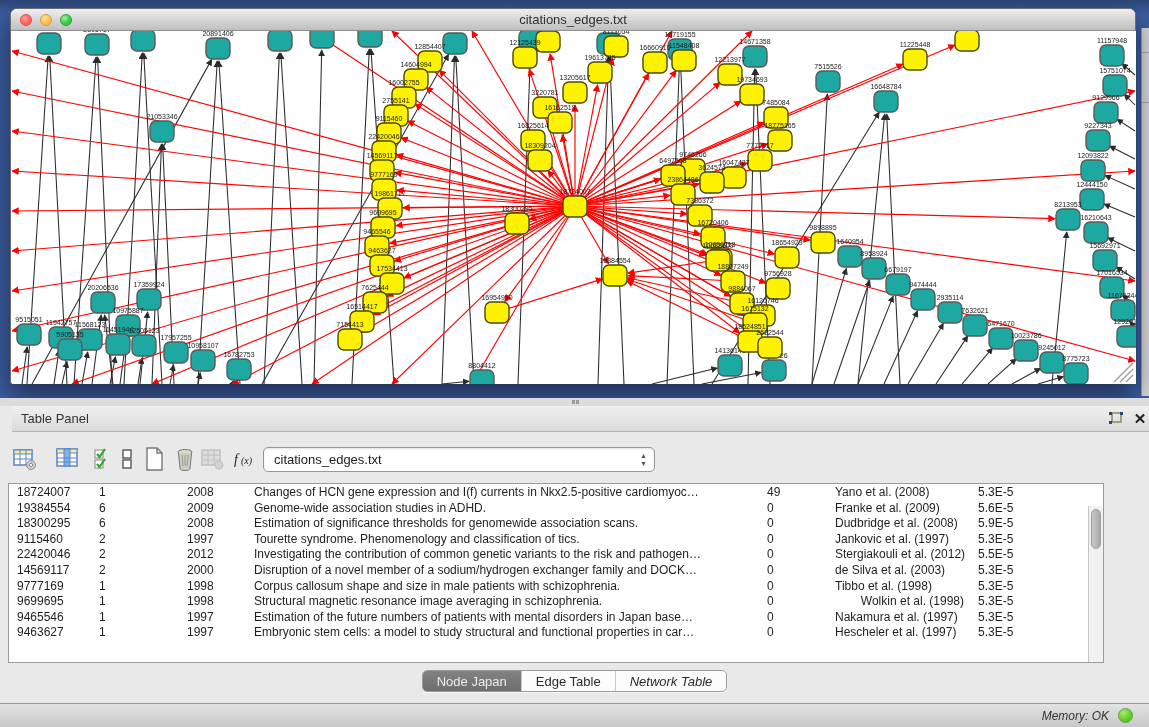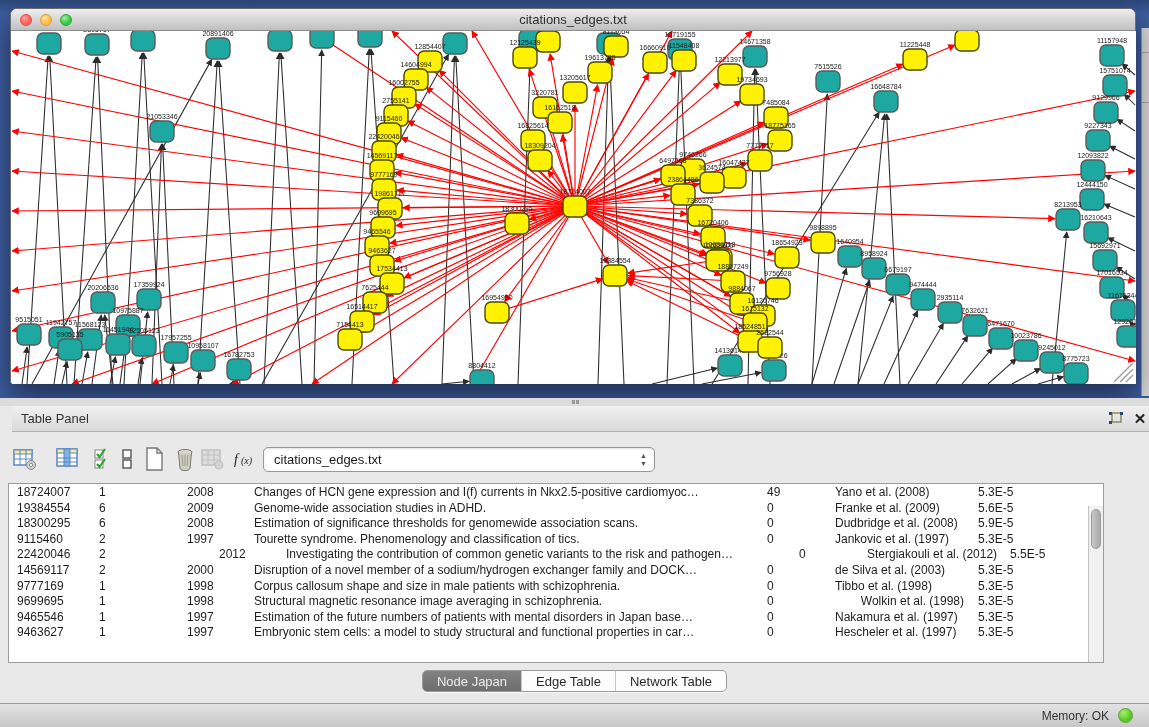--- a/index.html
+++ b/index.html
@@ -61,26 +61,26 @@
   .vscroll { position:absolute; right:0; top:22px; bottom:0; width:15px;
     background:#f1f1f1; border-left:1px solid #c3c3c3; cursor:pointer; }
   .vscroll .thumb { position:absolute; left:2px; top:3px; width:10px; height:40px;
     background:linear-gradient(90deg,#c9c9c9,#a9a9a9); border-radius:6px; border:1px solid #9b9b9b; }
 
   .tabsrow { position:absolute; left:0; top:272px; width:100%; height:24px; text-align:center; }
   .seg { display:inline-flex; height:22px; border:1px solid #9b9b9b; border-radius:5px;
     overflow:hidden; background:#fcfcfc; box-shadow:0 1px 1px rgba(255,255,255,.7); }
   .seg .tab { font-size:13px; padding:3px 14px 0 14px; color:#2a2a2a; cursor:pointer;
     border-right:1px solid #c9c9c9; }
-  .seg .tab:last-child { border-right:none; }
+  .seg .tab:last-child { border-right:none;font-style:italic; }
   .seg .tab.sel { background:linear-gradient(#828282,#6e6e6e); color:#ececec; }
 
   
   .statusbar { position:absolute; left:0; top:703px; width:100%; height:24px;
-    background:linear-gradient(#e3e3e3,#c7c7c7); border-top:1px solid #9a9a9a; }
+    background:linear-gradient(#e3e3e3,#c7c7c7); border-top:1px solid #9a9a9a;font-style:italic; }
   .statusbar .mem { position:absolute; right:40px; top:5px; font-size:12px; color:#333; }
   .statusbar .dot { position:absolute; right:16px; top:4px; width:15px; height:15px; border-radius:50%;
     background:radial-gradient(circle at 35% 30%, #a6ef6d, #57c721 65%); border:1px solid #6a9c43; }
 </style>
 </head>
 <body>
 
 <div class="desktop">
 
   <div class="sliver">
@@ -592,21 +592,21 @@
             <div class="td" style="width: 88px; flex: 0 0 88px;">2</div>
             <div class="td" style="width: 67px; flex: 0 0 67px;">1997</div>
             <div class="td" style="width: 513px; flex: 0 0 513px;">Tourette syndrome. Phenomenology and classification of tics.</div>
             <div class="td" style="width: 68px; flex: 0 0 68px;">0</div>
             <div class="td" style="width: 143px; flex: 0 0 143px;">Jankovic et al. (1997)</div>
             <div class="td" style="width: 120px; flex: 0 0 120px;">5.3E-5</div>
           </div>
           <div class="trow">
             <div class="td" style="width: 82px; flex: 0 0 82px;">22420046</div>
             <div class="td" style="width: 88px; flex: 0 0 88px;">2</div>
-            <div class="td" style="width: 67px; flex: 0 0 67px; margin-left: 32px;">2012</div>
+            <div class="td" style="width: 67px; flex: 0 0 67px;">2012</div>
             <div class="td" style="width: 513px; flex: 0 0 513px;">Investigating the contribution of common genetic variants to the risk and pathogen…</div>
             <div class="td" style="width: 68px; flex: 0 0 68px;">0</div>
             <div class="td" style="width: 143px; flex: 0 0 143px;">Stergiakouli et al. (2012)</div>
             <div class="td" style="width: 120px; flex: 0 0 120px;">5.5E-5</div>
           </div>
           <div class="trow">
             <div class="td" style="width: 82px; flex: 0 0 82px;">14569117</div>
             <div class="td" style="width: 88px; flex: 0 0 88px;">2</div>
             <div class="td" style="width: 67px; flex: 0 0 67px;">2000</div>
             <div class="td" style="width: 513px; flex: 0 0 513px;">Disruption of a novel member of a sodium/hydrogen exchanger family and DOCK…</div>

